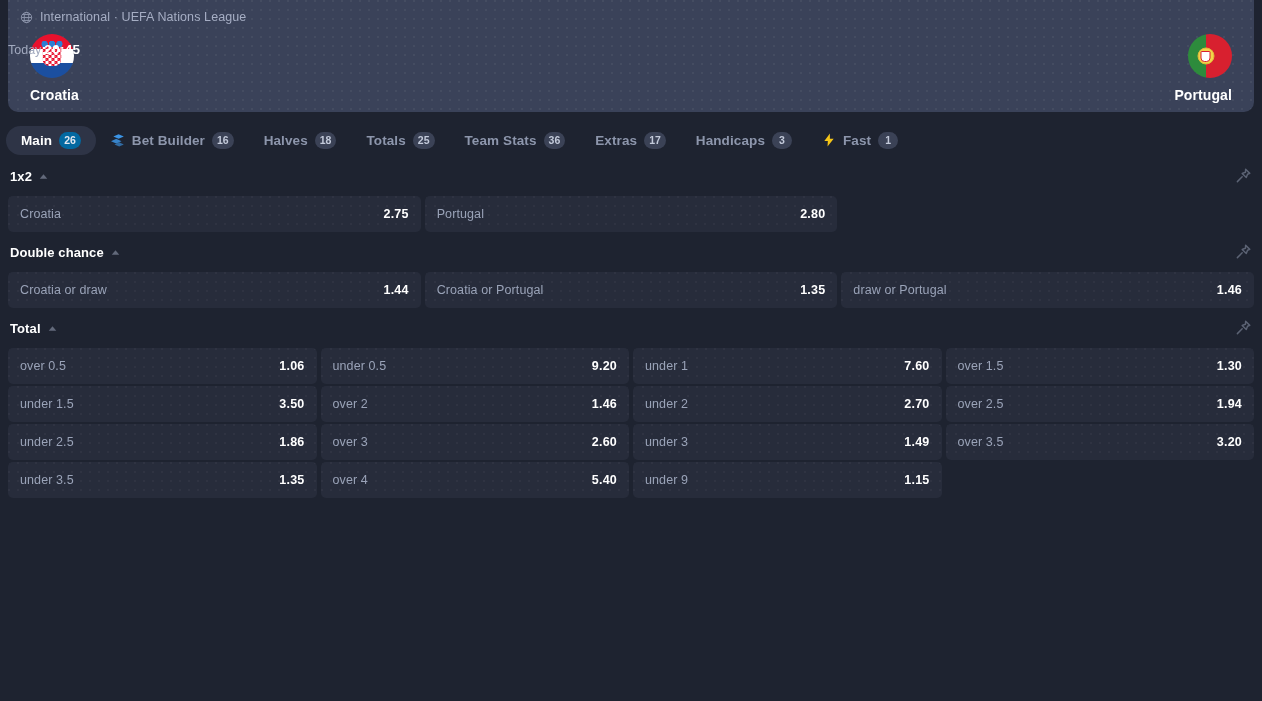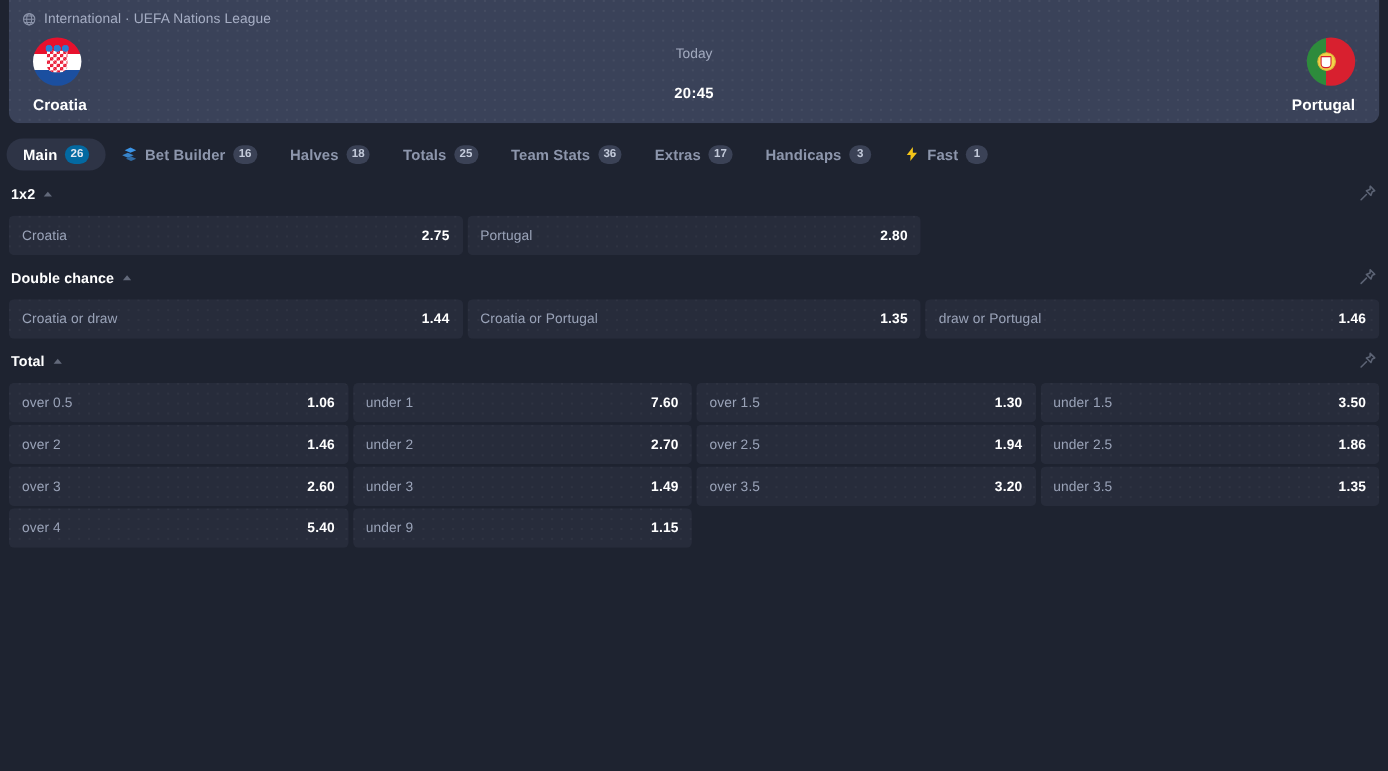--- a/index.html
+++ b/index.html
@@ -106,21 +106,21 @@
     font-size: 14px;
     font-weight: bold;
     color: #ffffff;
     letter-spacing: 0.1px;
     white-space: nowrap;
   }
 
   .kickoff {
     position: absolute;
     left: 0; right: 0; top: 14px;
-    display: flex; flex-direction: column; align-items: center; gap: 21px;
+    display: flex; flex-direction: row; align-items: center; gap: 3px;
     pointer-events: none;
   }
   .kickoff-day { font-size: 12.5px; color: #a2aabf; }
   .kickoff-time { font-size: 13.5px; font-weight: bold; color: #ffffff; letter-spacing: 0.3px; }
 
   
   .tabs {
     display: flex;
     align-items: center;
     height: 44px;
@@ -375,20 +375,24 @@
             <line x1="10.9" y1="13.1" x2="4.5" y2="19.5"></line>
           </svg>
         </span>
       </div>
       <div class="odds-grid cols-2">
         <div class="odd">
           <span class="odd-name">over 0.5</span>
           <span class="odd-value">1.06</span>
         </div>
         <div class="odd">
+          <span class="odd-name">under 0.5</span>
+          <span class="odd-value">9.20</span>
+        </div>
+        <div class="odd">
           <span class="odd-name">under 1</span>
           <span class="odd-value">7.60</span>
         </div>
         <div class="odd">
           <span class="odd-name">over 1.5</span>
           <span class="odd-value">1.30</span>
         </div>
         <div class="odd">
           <span class="odd-name">under 1.5</span>
           <span class="odd-value">3.50</span>

